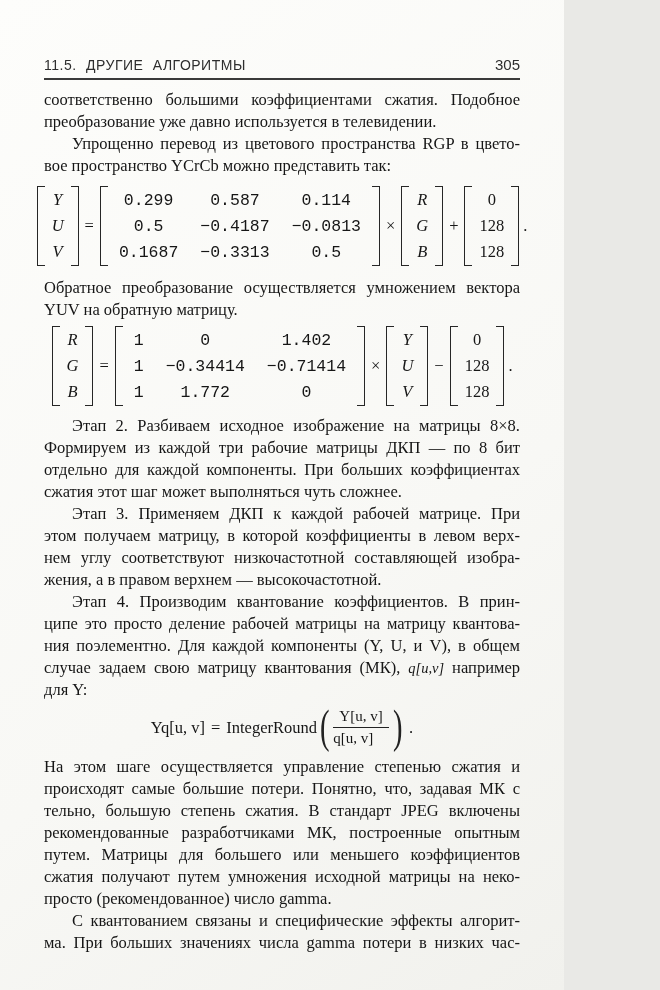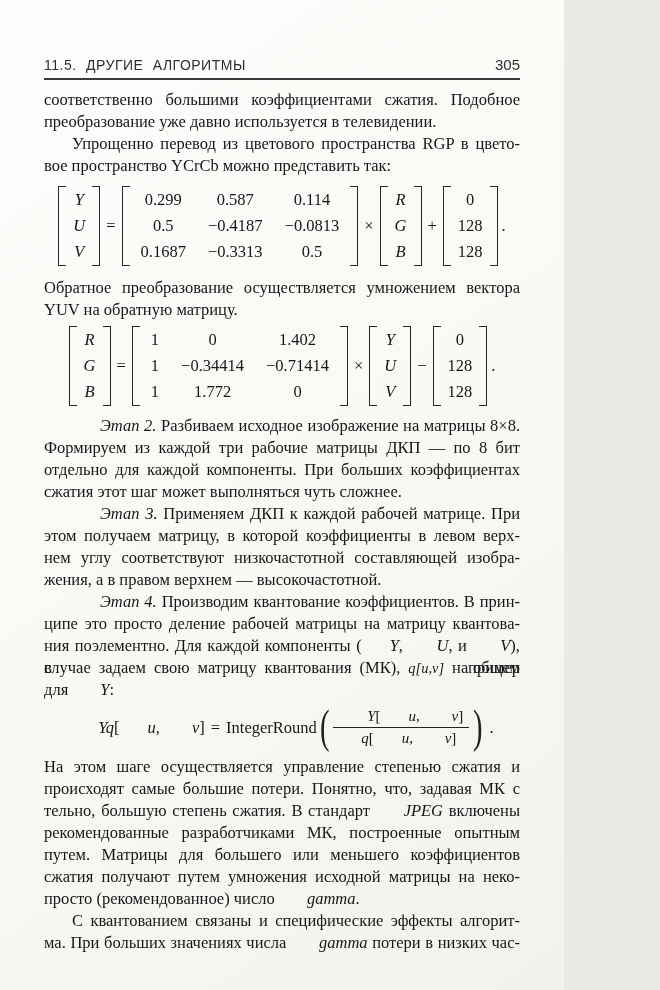--- a/index.html
+++ b/index.html
@@ -29,38 +29,38 @@
   .header .pnum{font-size:15px;}
   
   .bodytext{font-size:16.5px;color:#161616;}
   .line{
     height:22px;line-height:22px;
     text-align:justify;text-align-last:justify;
     white-space:normal;
   }
   .line.last{text-align-last:left;}
   .line.indent{text-indent:28px;}
-  .seg-i{font-style:italic;margin-left:28px;}
+  .seg-i{}
   .seg-m{font-style:italic;font-size:14.5px;}
   
   .eq{
     display:flex;align-items:center;justify-content:center;
   }
   .eq.mtx-eq1{margin:8px 0 10px 0;}
   .eq.mtx-eq2{margin:4px 0 8px 0;}
   .bwrap{display:flex;align-items:stretch;}
   .brk{width:7px;margin:1px 0;}
   .brk.l{border-left:1.8px solid #262626;border-top:1.8px solid #262626;border-bottom:1.8px solid #262626;}
   .brk.r{border-right:1.8px solid #262626;border-top:1.8px solid #262626;border-bottom:1.8px solid #262626;}
   .vec{display:flex;flex-direction:column;justify-content:center;padding:2px 7px;}
   .vec .vc{height:26px;line-height:26px;text-align:center;font-size:16.5px;font-style:italic;}
   .vec.roman .vc{font-style:normal;}
   .mtx{display:table;margin:2px 0;}
   .mtx .r{display:table-row;}
-  .mtx .c{display:table-cell;height:26px;vertical-align:middle;text-align:center;padding:0 11px;font-size:16.5px;}
+  .mtx .c{display:table-cell;height:26px;vertical-align:middle;text-align:center;padding:0 11px;font-size:16.5px;font-family:Liberation Mono, monospace;}
   .op{margin:0 6px;font-size:16.5px;}
   .eqtail{margin-left:4px;font-size:16.5px;align-self:center;}
   
   .eq.formula{margin:7px 0 9px 0;}
   .f-tok{font-size:16.5px;}
   .paren{
     font-family:"Liberation Serif",serif;
     font-size:46px;font-weight:400;line-height:.8;
     transform:scaleX(.62);
     color:#222;

